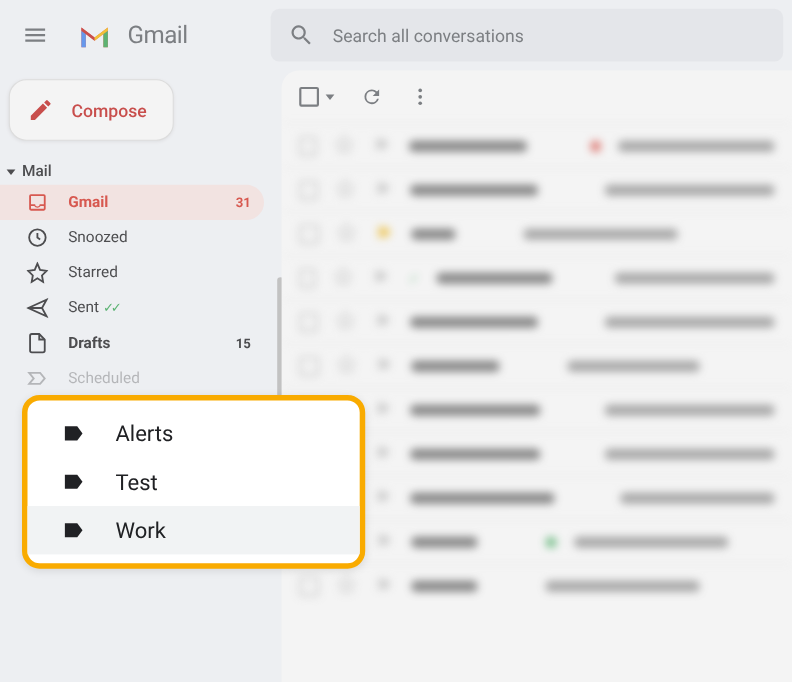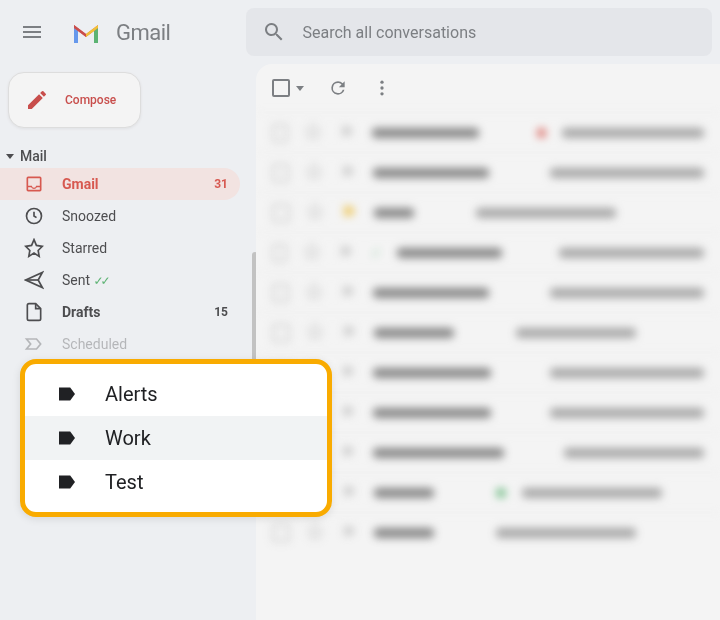--- a/index.html
+++ b/index.html
@@ -88,21 +88,21 @@
       align-items: center;
       gap: 16px;
       height: 56px;
       padding: 0 24px 0 16px;
       background: #fff;
       border: 1px solid #e0e0e0;
       border-radius: 16px;
       box-shadow: 0 1px 3px rgba(0,0,0,0.08);
       cursor: pointer;
       color: #c5221f;
-      font-size: 12px;
+      font-size: 16px;
       font-weight: 500;
     }
     .section-header {
       display: flex;
       align-items: center;
       padding: 4px 16px 4px 4px;
       font-size: 14px;
       font-weight: 500;
       color: #202124;
       gap: 4px;
@@ -584,29 +584,29 @@
 
 <div class="labels-card" id="labels-card">
     <div class="label-item">
       <span class="label-icon">
         <svg width="20" height="16" viewBox="0 0 24 20" fill="#202124">
           <path d="M2 2h14l6 8-6 8H2z"></path>
         </svg>
       </span>
       <span>Alerts</span>
     </div>
+    <div class="label-item">
+      <span class="label-icon">
+        <svg width="20" height="16" viewBox="0 0 24 20" fill="#202124">
+          <path d="M2 2h14l6 8-6 8H2z"></path>
+        </svg>
+      </span>
+      <span>Test</span>
+    </div>
     <div class="label-item hovered">
       <span class="label-icon">
         <svg width="20" height="16" viewBox="0 0 24 20" fill="#202124">
           <path d="M2 2h14l6 8-6 8H2z"></path>
         </svg>
       </span>
       <span>Work</span>
     </div>
-    <div class="label-item">
-      <span class="label-icon">
-        <svg width="20" height="16" viewBox="0 0 24 20" fill="#202124">
-          <path d="M2 2h14l6 8-6 8H2z"></path>
-        </svg>
-      </span>
-      <span>Test</span>
-    </div>
   </div>
 
 </body></html>

